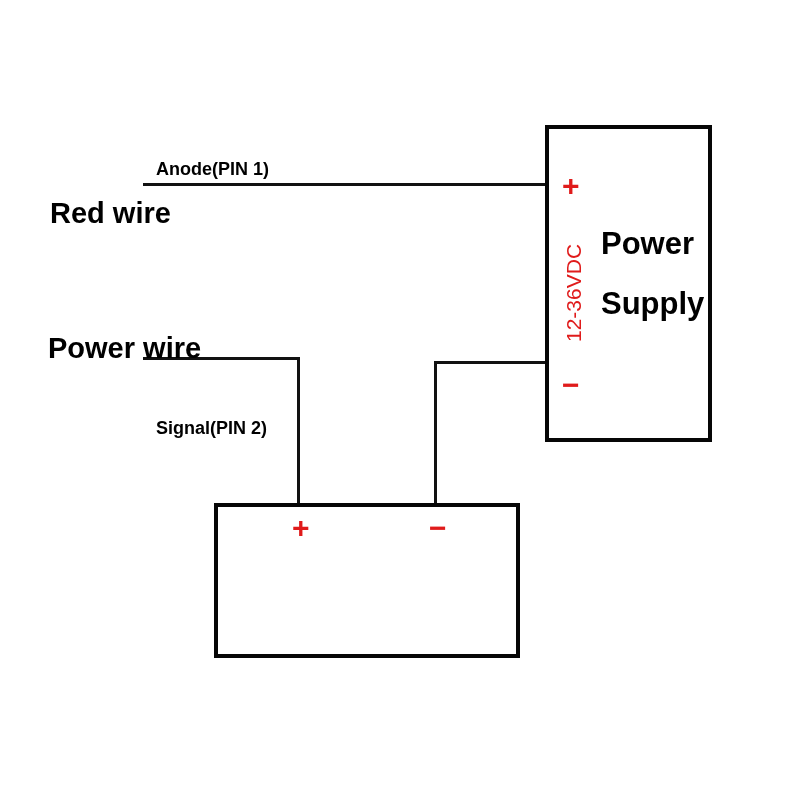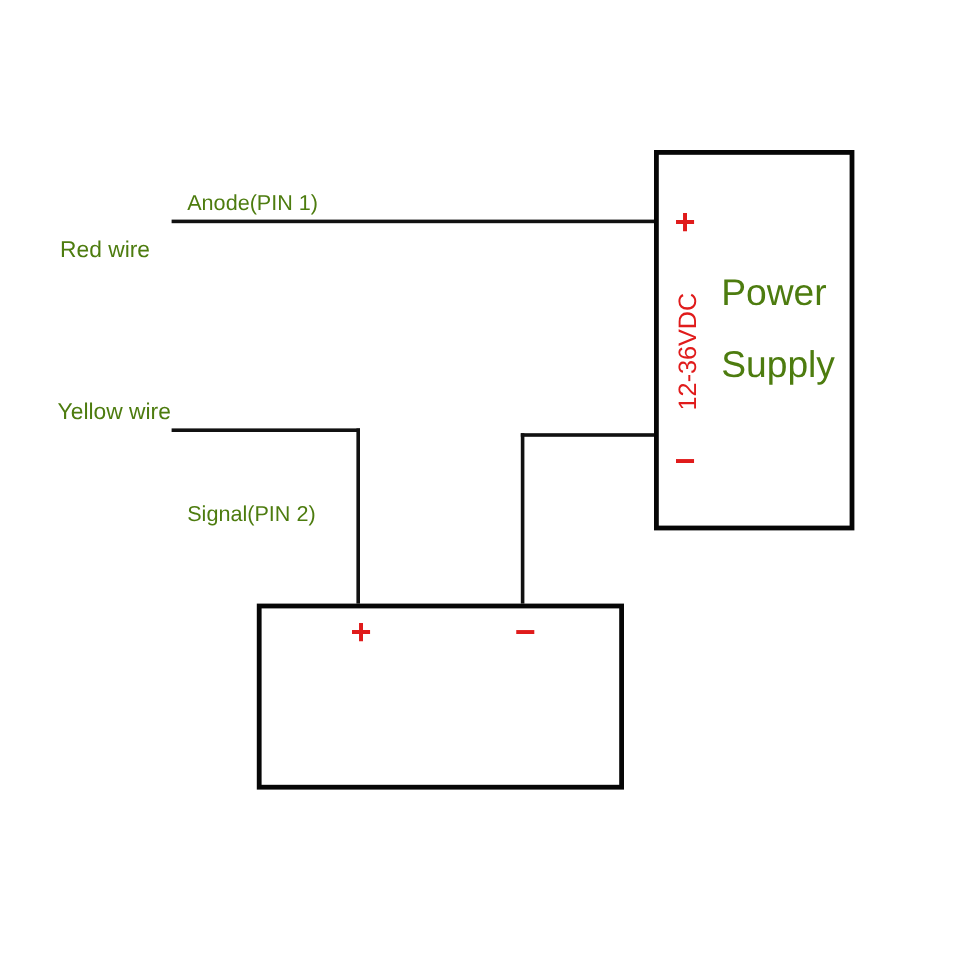--- a/index.html
+++ b/index.html
@@ -27,26 +27,27 @@
 
   .box {
     position: absolute;
     border: 4px solid #060606;
     background: #ffffff;
     box-sizing: border-box;
   }
 
   .lbl {
     position: absolute;
-    color: #4d7c0f;
+    color: #000000;
     white-space: nowrap;
     line-height: 1;
+    font-weight: bold;
   }
   .lbl-wire-name {
-    font-size: 19px;
+    font-size: 29px;
   }
   .lbl-pin {
     font-size: 18px;
   }
   .lbl-big {
     font-size: 31px;
   }
   .sign {
     position: absolute;
     color: #e01b1b;
@@ -73,21 +74,21 @@
   <div class="wire wire-h" style="left:143px; top:183px; width:404px;"></div>
 
   <div class="lbl lbl-pin" style="left:156px; top:160px;">Anode(PIN 1)</div>
 
   <div class="lbl lbl-wire-name" style="left:50px; top:199px;">Red wire</div>
 
   <div class="wire wire-h" style="left:143px; top:357px; width:157px;"></div>
 
   <div class="wire wire-v" style="left:297px; top:357px; height:148px;"></div>
 
-  <div class="lbl lbl-wire-name" style="left:48px; top:334px;">Yellow wire</div>
+  <div class="lbl lbl-wire-name" style="left:48px; top:334px;">Power wire</div>
 
   <div class="lbl lbl-pin" style="left:156px; top:375px;margin-top:44px;">Signal(PIN 2)</div>
 
   <div class="wire wire-h" style="left:434px; top:361px; width:113px;"></div>
 
   <div class="wire wire-v" style="left:434px; top:361px; height:144px;"></div>
 
   <div class="box" style="left:545px; top:125px; width:167px; height:317px;">
 
     <span class="sign" style="left:13px; top:42px;">+</span>

